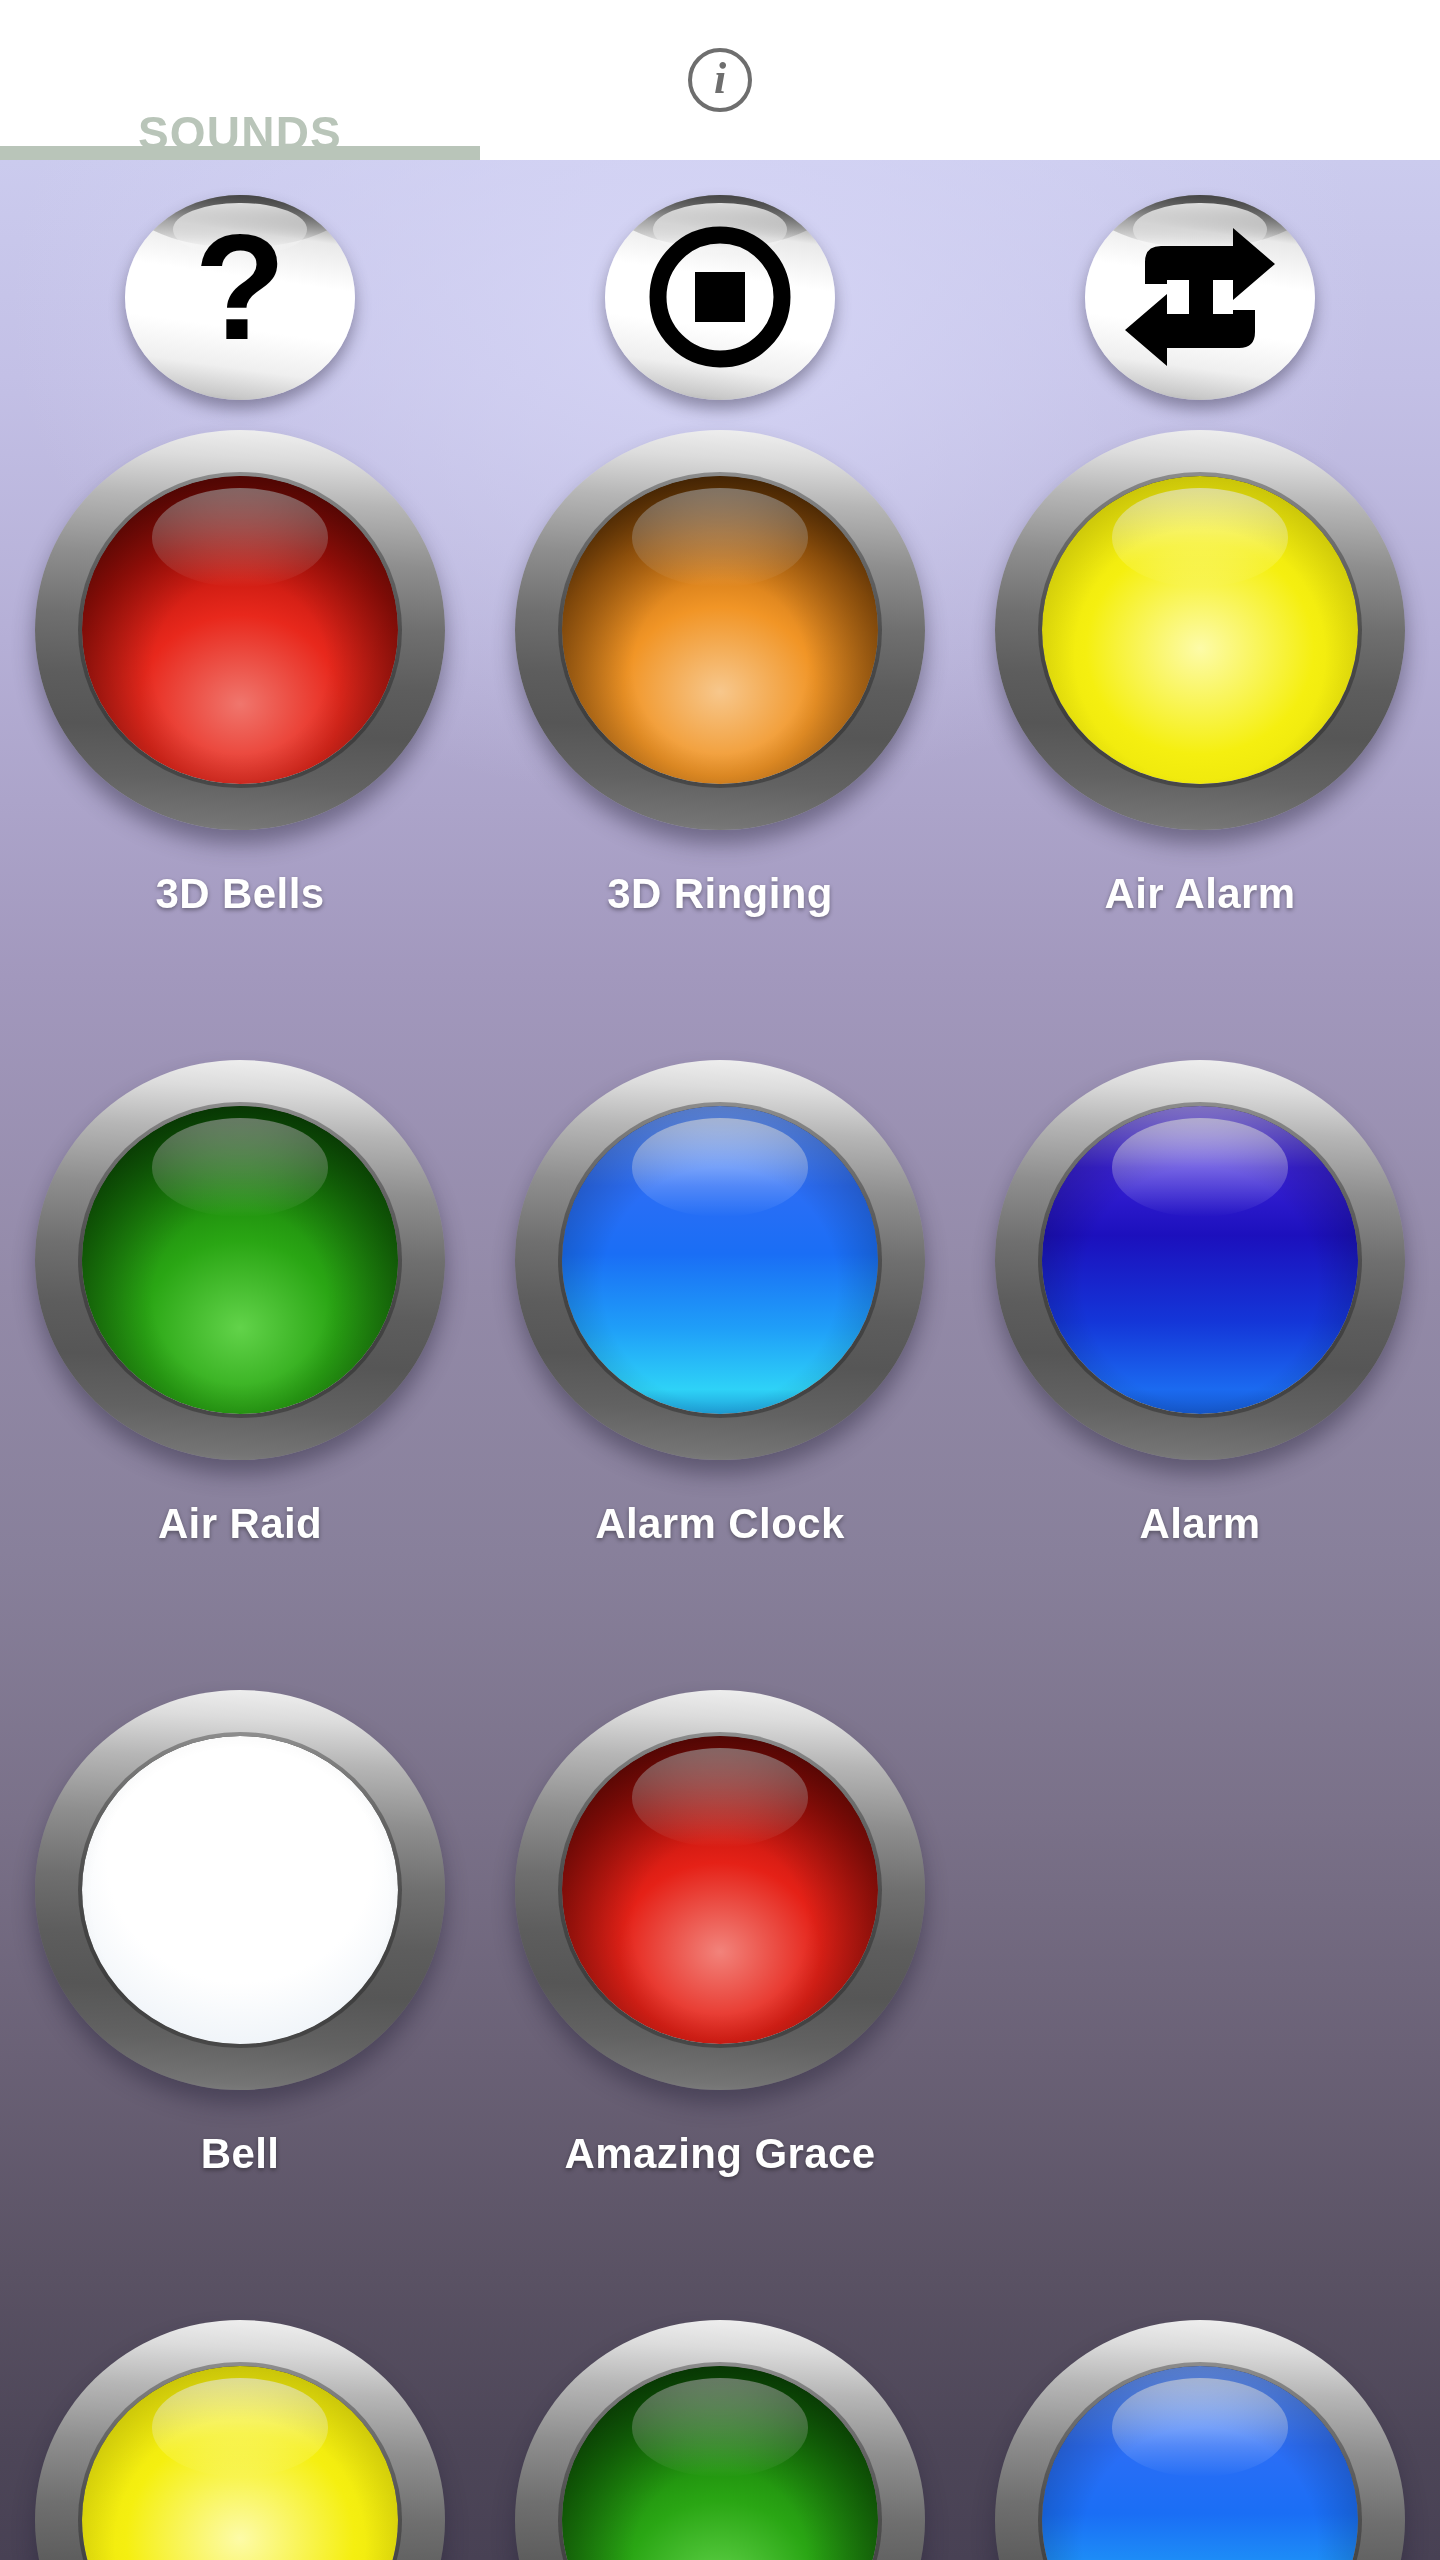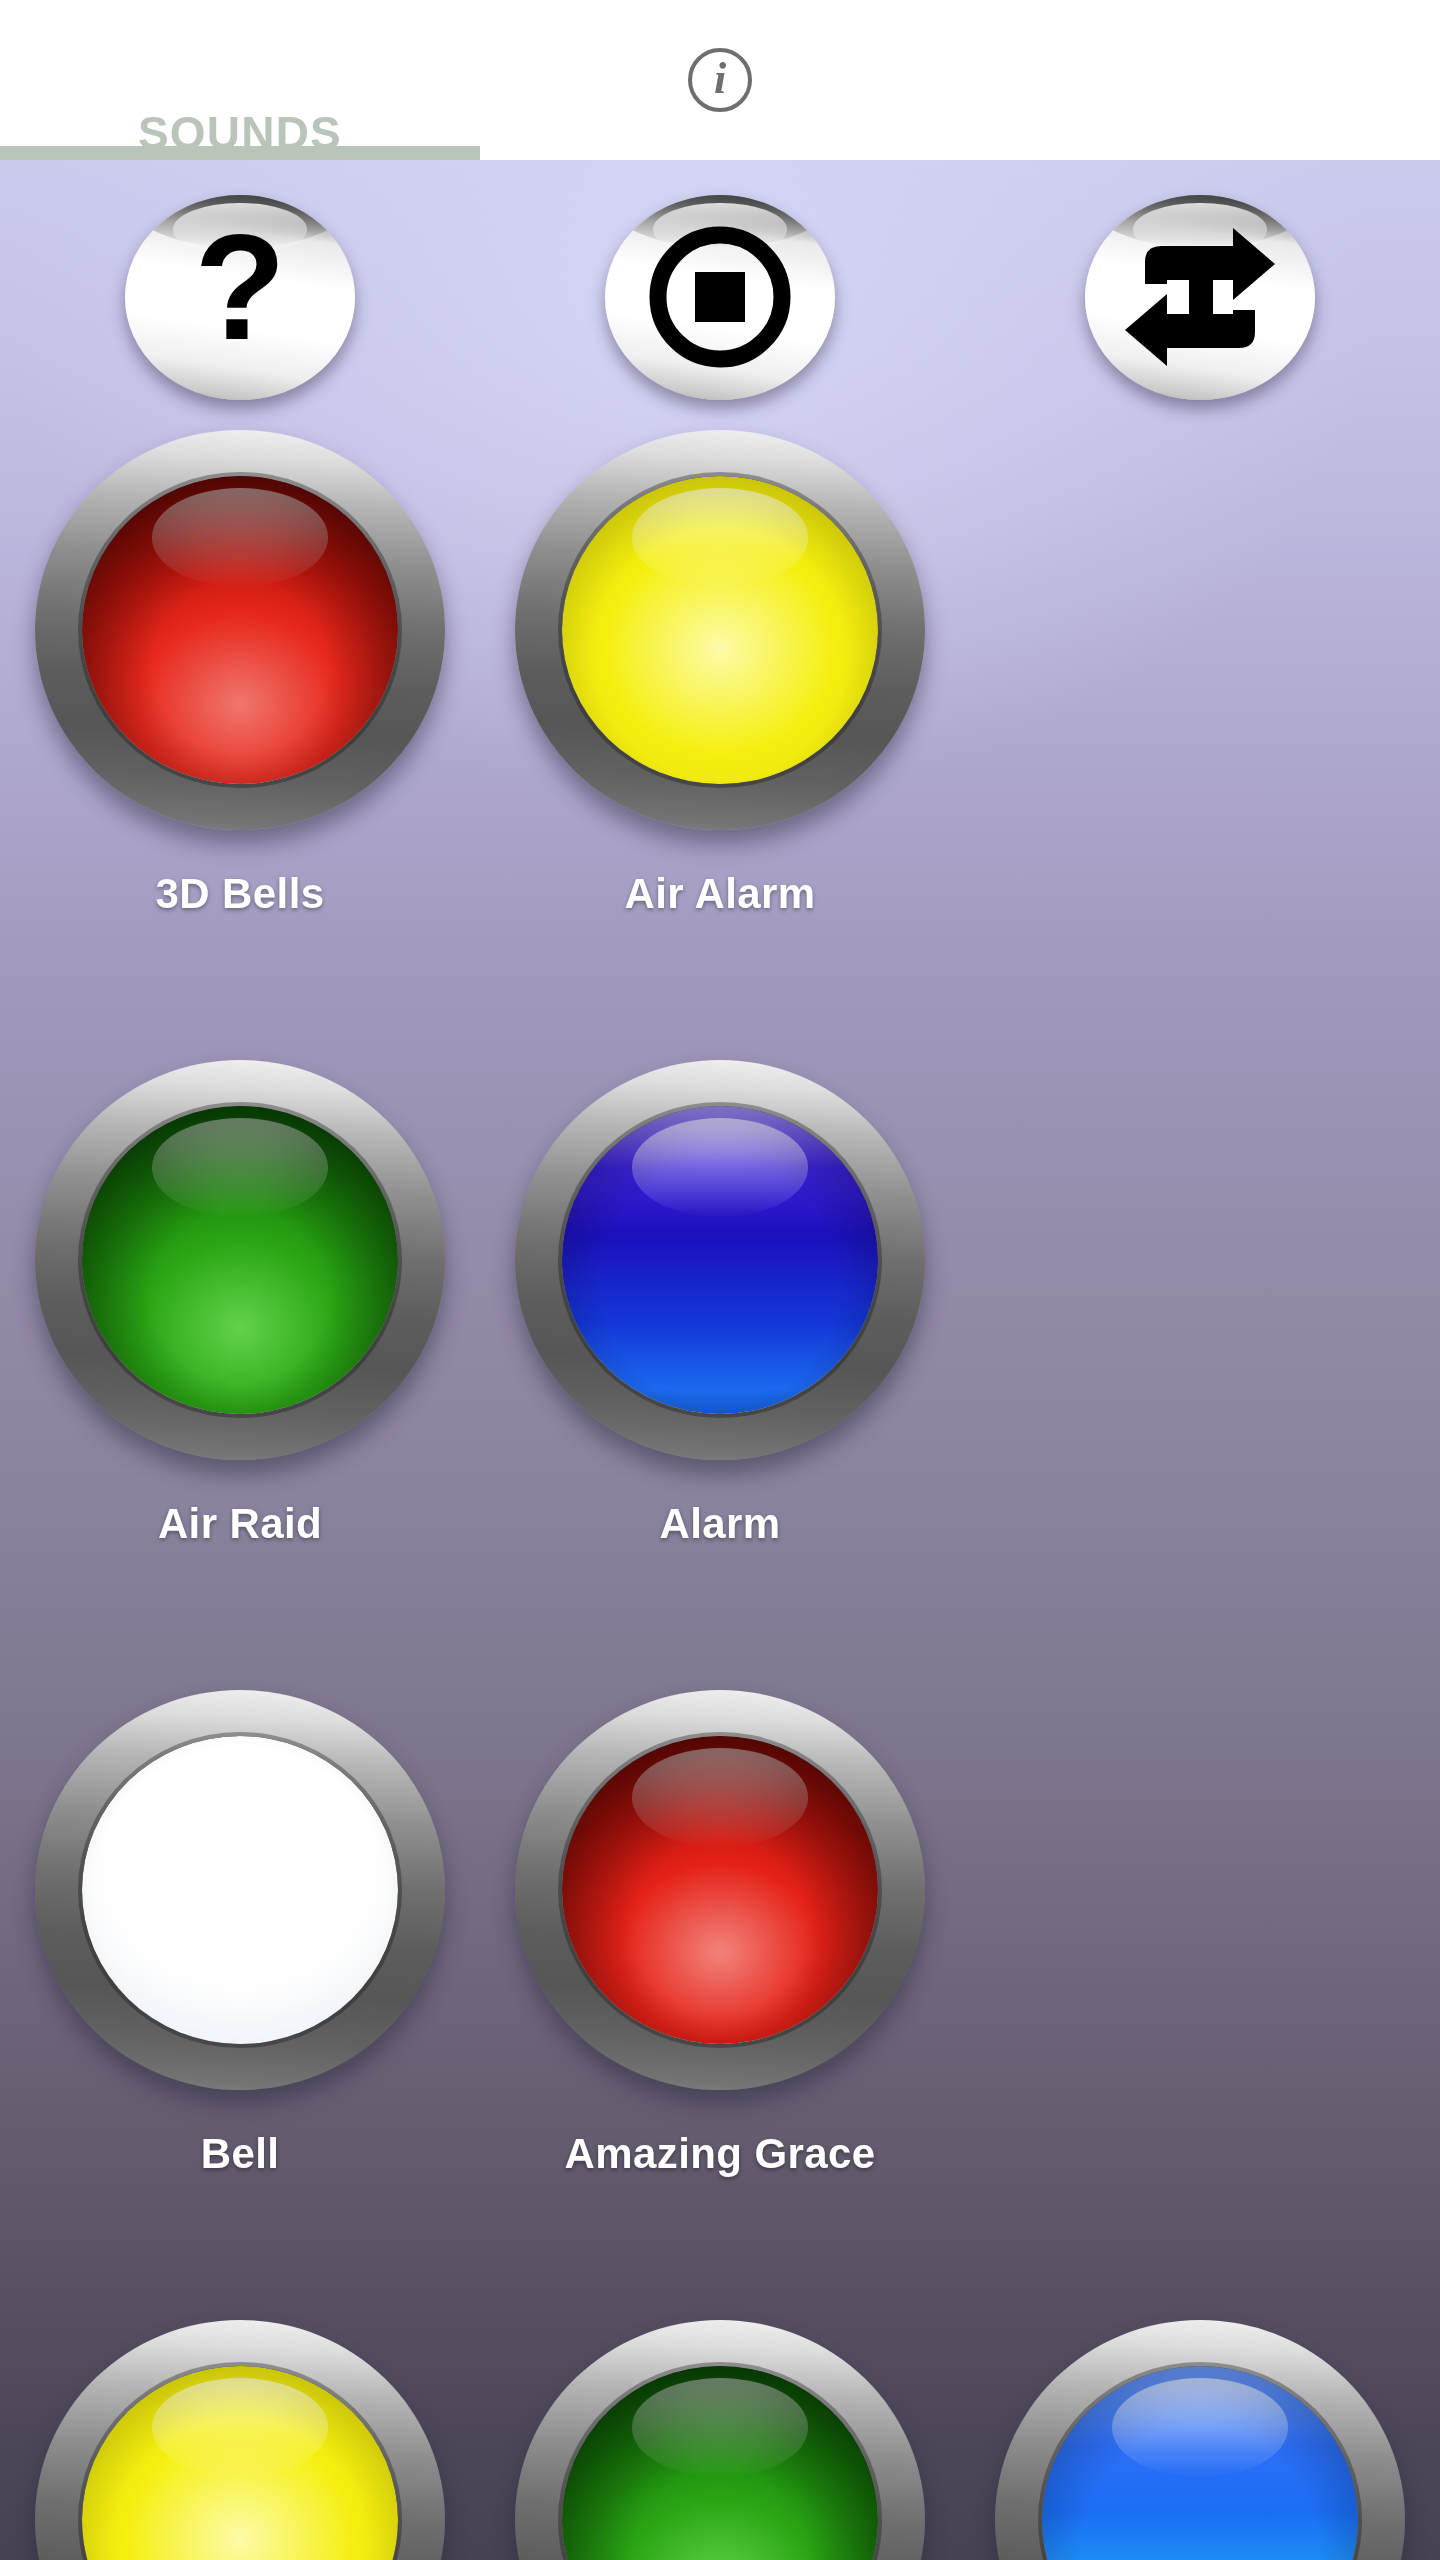--- a/index.html
+++ b/index.html
@@ -254,20 +254,31 @@
           <div class="sbtn">
             <div class="sbtn-inner">
               <div class="dome" style="background:radial-gradient(ellipse 80% 72% at 50% 74%, #f0766d 0%, #e8281c 40%, #b5110a 74%, #8d0b05 100%);"></div>
               <div class="dome-shade"></div>
             </div>
           </div>
         </div>
         <div class="slabel">3D Bells</div>
       </div>
 
+      <div class="cell">
+        <div class="sbtn-wrap">
+          <div class="sbtn">
+            <div class="sbtn-inner">
+              <div class="dome" style="background:radial-gradient(ellipse 80% 72% at 50% 70%, #f7c78c 0%, #f19526 38%, #b8670f 72%, #6f3a04 100%);"></div>
+              <div class="dome-shade"></div>
+            </div>
+          </div>
+        </div>
+        <div class="slabel">3D Ringing</div>
+      </div>
 
       <div class="cell">
         <div class="sbtn-wrap">
           <div class="sbtn">
             <div class="sbtn-inner">
               <div class="dome" style="background:radial-gradient(ellipse 82% 78% at 50% 56%, #fdfba8 0%, #f5ef10 44%, #e6e008 80%, #c9c406 100%);"></div>
               <div class="dome-shade" style="background:radial-gradient(ellipse 76% 78% at 50% 58%, rgba(0,0,0,0) 52%, rgba(0,0,0,0.22) 88%, rgba(0,0,0,0.35) 100%);"></div>
             </div>
           </div>
         </div>
@@ -281,20 +292,31 @@
           <div class="sbtn">
             <div class="sbtn-inner">
               <div class="dome" style="background:radial-gradient(ellipse 80% 74% at 50% 72%, #62d34a 0%, #2aa614 38%, #177d09 72%, #0c5c05 100%);"></div>
               <div class="dome-shade"></div>
             </div>
           </div>
         </div>
         <div class="slabel">Air Raid</div>
       </div>
 
+      <div class="cell">
+        <div class="sbtn-wrap">
+          <div class="sbtn">
+            <div class="sbtn-inner">
+              <div class="dome" style="background:linear-gradient(180deg, #6d9bfc 0%, #2c6ef6 26%, #1a6ef5 48%, #1f9ef8 72%, #2ed2f7 92%, #1f9fd8 100%);"></div>
+              <div class="dome-shade" style="background:radial-gradient(ellipse 74% 76% at 50% 58%, rgba(0,0,0,0) 50%, rgba(0,0,0,0.30) 88%, rgba(0,0,0,0.5) 100%);"></div>
+            </div>
+          </div>
+        </div>
+        <div class="slabel">Alarm Clock</div>
+      </div>
 
       <div class="cell">
         <div class="sbtn-wrap">
           <div class="sbtn">
             <div class="sbtn-inner">
               <div class="dome" style="background:linear-gradient(180deg, #9f8df2 0%, #3a22d8 20%, #1c10bd 42%, #1436d8 70%, #1b6af0 92%, #1558cc 100%);"></div>
               <div class="dome-shade" style="background:radial-gradient(ellipse 74% 76% at 50% 58%, rgba(0,0,0,0) 50%, rgba(0,0,0,0.30) 88%, rgba(0,0,0,0.5) 100%);"></div>
             </div>
           </div>
         </div>

